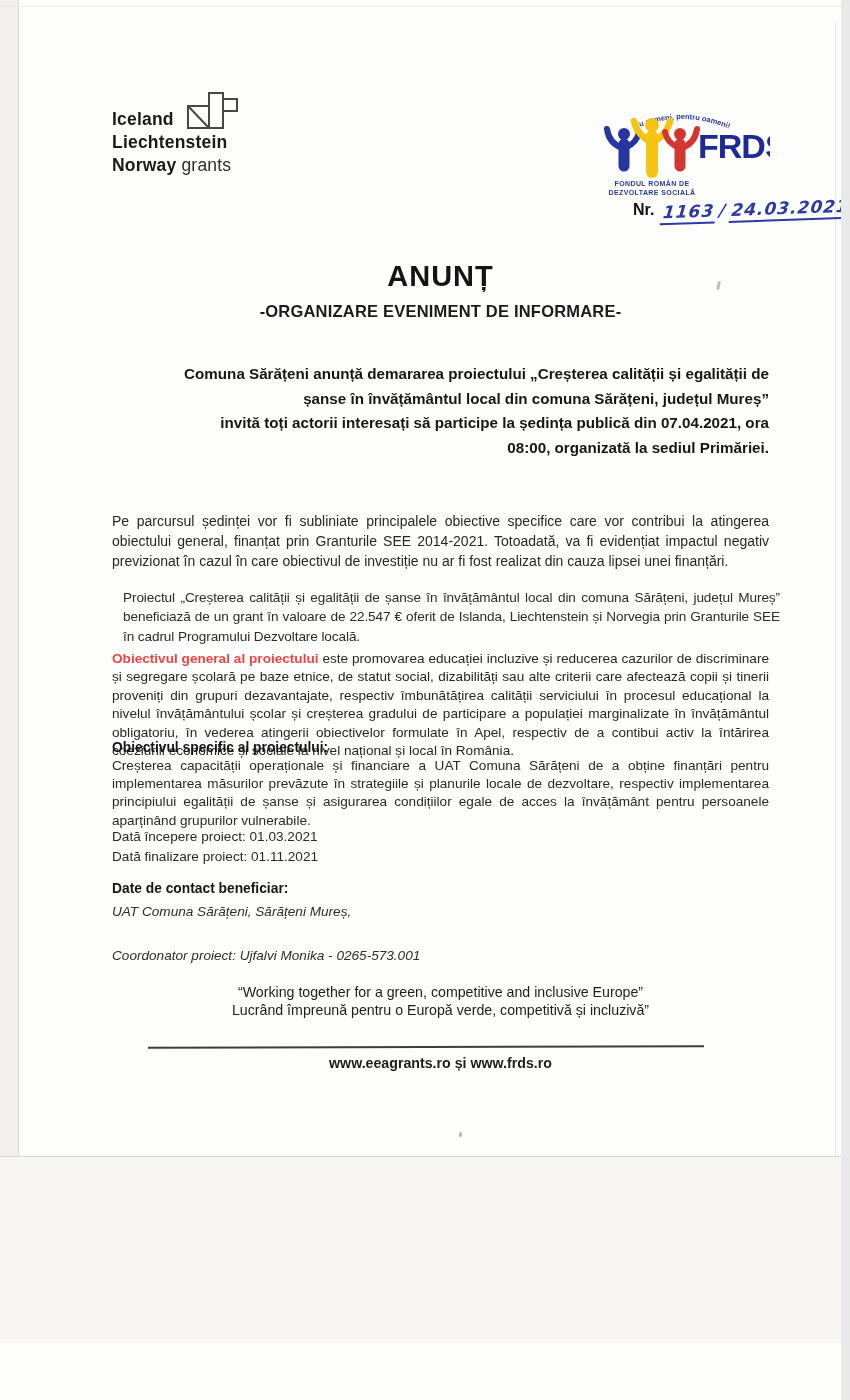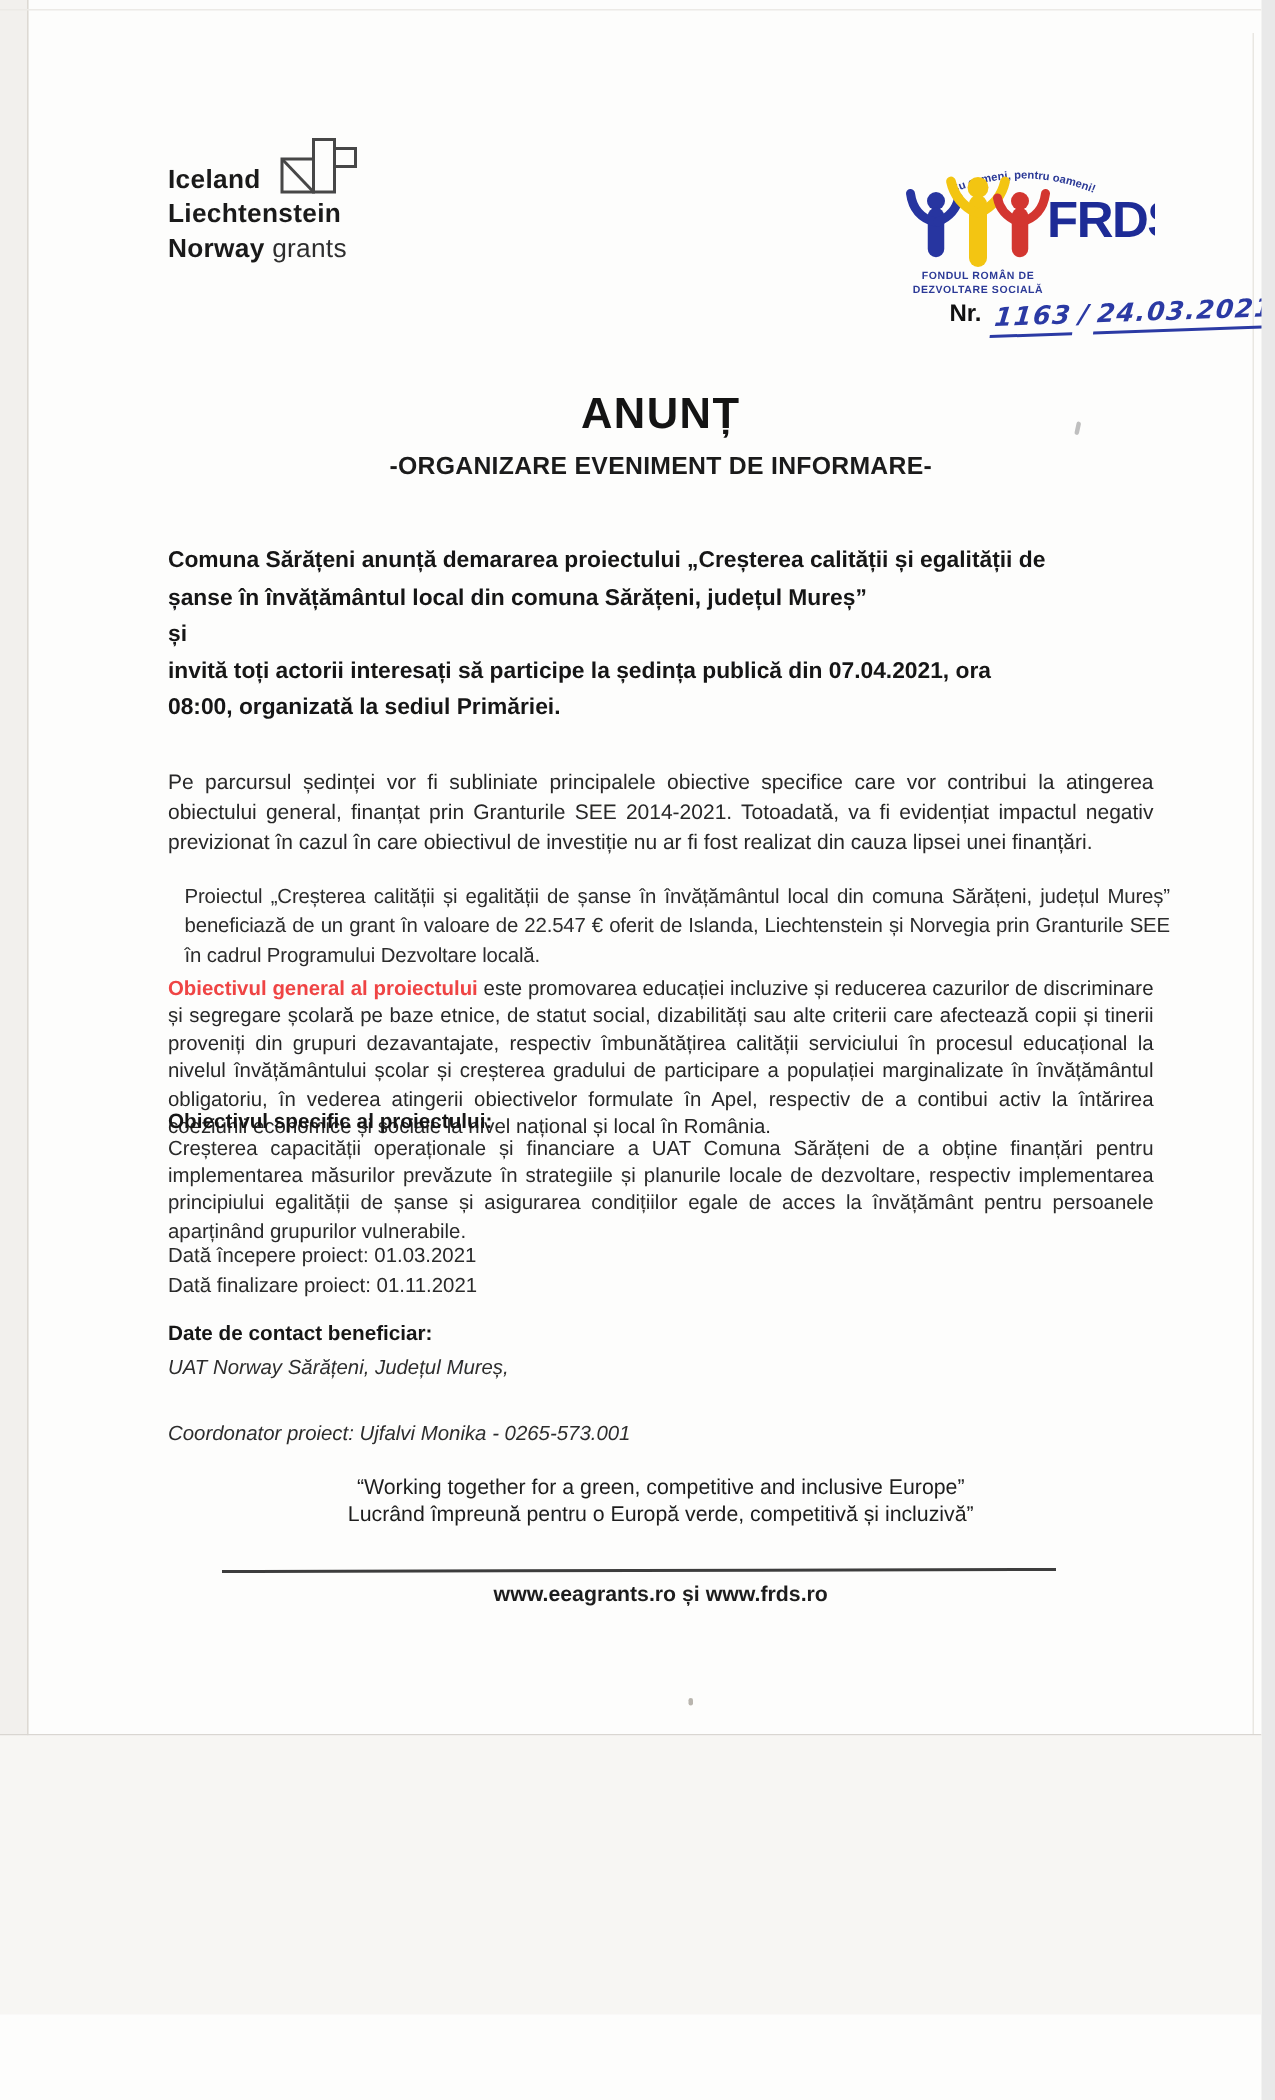--- a/index.html
+++ b/index.html
@@ -25,21 +25,21 @@
   .nr-label{font-size:16px;font-weight:bold;color:#111;}
   .handwriting{font-family:"DejaVu Sans",sans-serif;font-style:italic;font-weight:600;
         font-size:17px;color:#2b3aa4;margin-left:7px;transform:rotate(-2deg) skewX(-8deg);
         letter-spacing:1px;white-space:nowrap;}
   .hw-underline{border-bottom:2px solid #2b3aa4;padding:0 2px 1px 2px;}
   .hw-sep{margin:0 3px;}
   
   .column{position:absolute;left:112px;width:657px;}
   .title{top:260px;text-align:center;font-size:29px;font-weight:bold;letter-spacing:1px;color:#141414;}
   .subtitle{top:302px;text-align:center;font-size:16.5px;font-weight:bold;letter-spacing:.2px;color:#1b1b1b;}
-  .intro{top:362px;text-align:left;font-weight:bold;font-size:15.2px;line-height:24.5px;color:#161616;}
+  .intro{top:362px;text-align:right;font-weight:bold;font-size:15.2px;line-height:24.5px;color:#161616;}
   
   .para{text-align:justify;color:#272727;}
   .p1{top:512px;font-size:14px;line-height:19.8px;}
   .p2{top:588px;font-size:13.6px;line-height:19.4px;letter-spacing:-.1px;color:#2c2c2c;margin-left:11px;}
   .p3{top:650px;font-size:13.6px;line-height:18.4px;}
   .p3 b{color:#ef4444;}
   .spec-head{top:740px;font-size:13.8px;font-weight:bold;color:#161616;}
   .spec-body{top:757px;font-size:13.6px;line-height:18.2px;text-align:justify;color:#2a2a2a;}
   .date-line{font-size:13.6px;color:#2a2a2a;}
   .d1{top:829px;} .d2{top:849px;}
@@ -121,40 +121,39 @@
       <span class="hw-underline">1163</span><span class="hw-sep">/</span><span class="hw-underline">24.03.2021</span>
     </span>
   </div>
 
   <div class="column title">ANUNȚ</div>
   <div class="column subtitle">-ORGANIZARE EVENIMENT DE INFORMARE-</div>
 
   <div class="column intro">
     <div>Comuna Sărățeni anunță demararea proiectului „Creșterea calității și egalității de</div>
     <div>șanse în învățământul local din comuna Sărățeni, județul Mureș”</div>
-    <div>și</div>
     <div>invită toți actorii interesați să participe la ședința publică din 07.04.2021, ora</div>
     <div>08:00, organizată la sediul Primăriei.</div>
   </div>
 
   <div class="column para p1">Pe parcursul ședinței vor fi subliniate principalele obiective specifice care vor contribui la atingerea obiectului general, finanțat prin Granturile SEE 2014-2021. Totoadată, va fi evidențiat impactul negativ previzionat în cazul în care obiectivul de investiție nu ar fi fost realizat din cauza lipsei unei finanțări.</div>
   <div class="column para p2">Proiectul „Creșterea calității și egalității de șanse în învățământul local din comuna Sărățeni, județul Mureș” beneficiază de un grant în valoare de 22.547 € oferit de Islanda, Liechtenstein și Norvegia prin Granturile SEE în cadrul Programului Dezvoltare locală.</div>
 
   <div class="column para p3">
     <b>Obiectivul general al proiectului</b><span> este promovarea educației incluzive și reducerea cazurilor de discriminare și segregare școlară pe baze etnice, de statut social, dizabilități sau alte criterii care afectează copii și tinerii proveniți din grupuri dezavantajate, respectiv îmbunătățirea calității serviciului în procesul educațional la nivelul învățământului școlar și creșterea gradului de participare a populației marginalizate în învățământul obligatoriu, în vederea atingerii obiectivelor formulate în Apel, respectiv de a contibui activ la întărirea coeziunii economice și sociale la nivel național și local în România.</span>
   </div>
 
   <div class="column spec-head">Obiectivul specific al proiectului:</div>
   <div class="column spec-body">Creșterea capacității operaționale și financiare a UAT Comuna Sărățeni de a obține finanțări pentru implementarea măsurilor prevăzute în strategiile și planurile locale de dezvoltare, respectiv implementarea principiului egalității de șanse și asigurarea condițiilor egale de acces la învățământ pentru persoanele aparținând grupurilor vulnerabile.</div>
 
   <div class="column date-line d1">Dată începere proiect: 01.03.2021</div>
   <div class="column date-line d2">Dată finalizare proiect: 01.11.2021</div>
 
   <div class="column contact-head">Date de contact beneficiar:</div>
-  <div class="column contact-line c1">UAT Norway Sărățeni, Județul Mureș,</div>
+  <div class="column contact-line c1">UAT Comuna Sărățeni, Sărățeni Mureș,</div>
   <div class="column contact-line c3">Coordonator proiect: Ujfalvi Monika - 0265-573.001</div>
 
   <div class="column quote q1">“Working together for a green, competitive and inclusive Europe”</div>
   <div class="column quote q2">Lucrând împreună pentru o Europă verde, competitivă și incluzivă”</div>
   <div class="divider"></div>
   <div class="column websites">www.eeagrants.ro și www.frds.ro</div>
 
 </div>
 
 </body></html>

